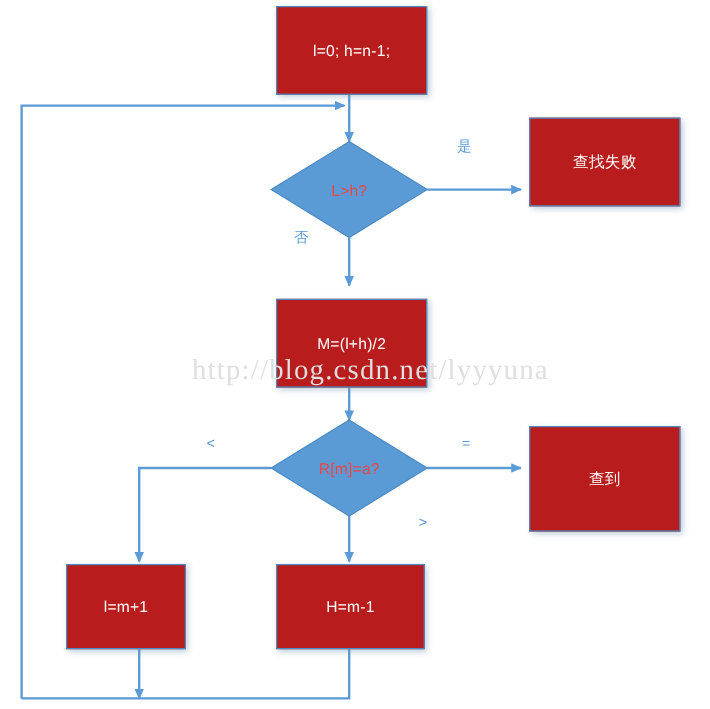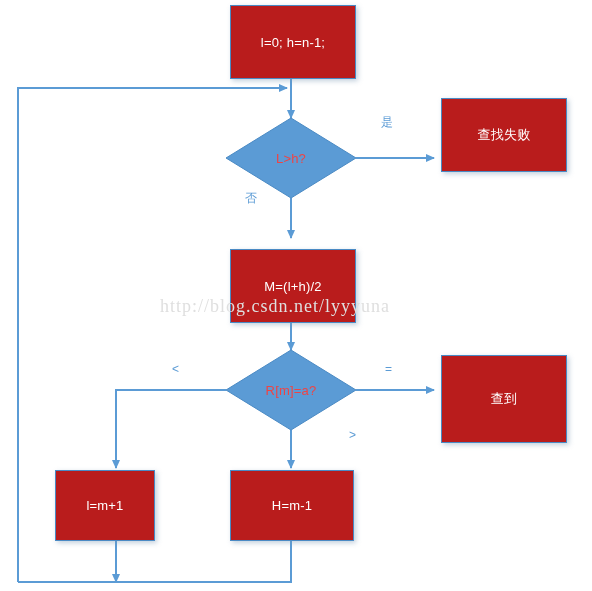--- a/index.html
+++ b/index.html
@@ -56,21 +56,21 @@
     position: absolute;
     color: #5b9bd5;
     font-size: 12px;
     user-select: none;
     white-space: nowrap;
   }
   .watermark {
     position: absolute;
     color: #dfdfdf;
     font-family: "Liberation Serif", serif;
-    font-size: 18px;
+    font-size: 24px;
     letter-spacing: 1px;
     white-space: nowrap;
     user-select: none;
     z-index: 1;
   }
 </style>
 </head>
 <body>
 
 <div id="canvas">

